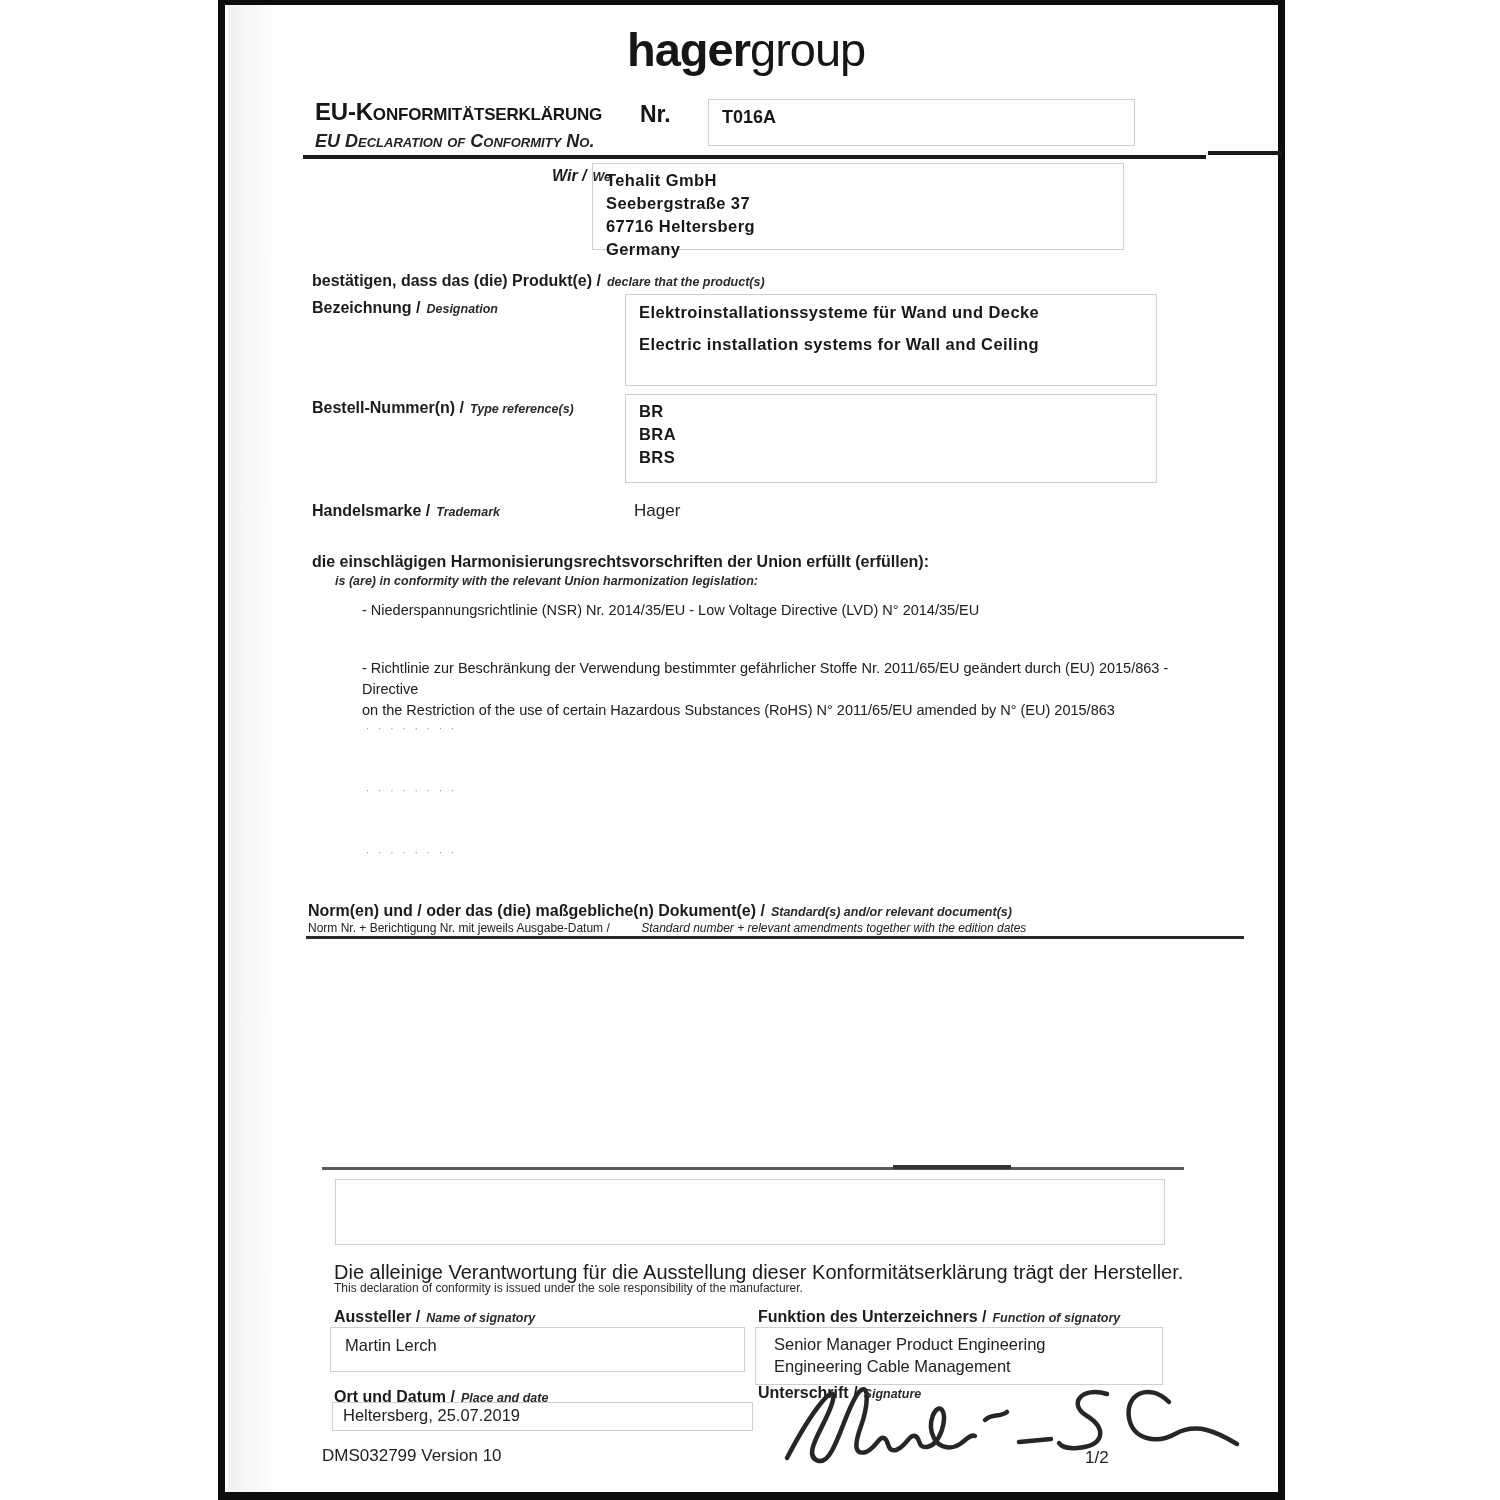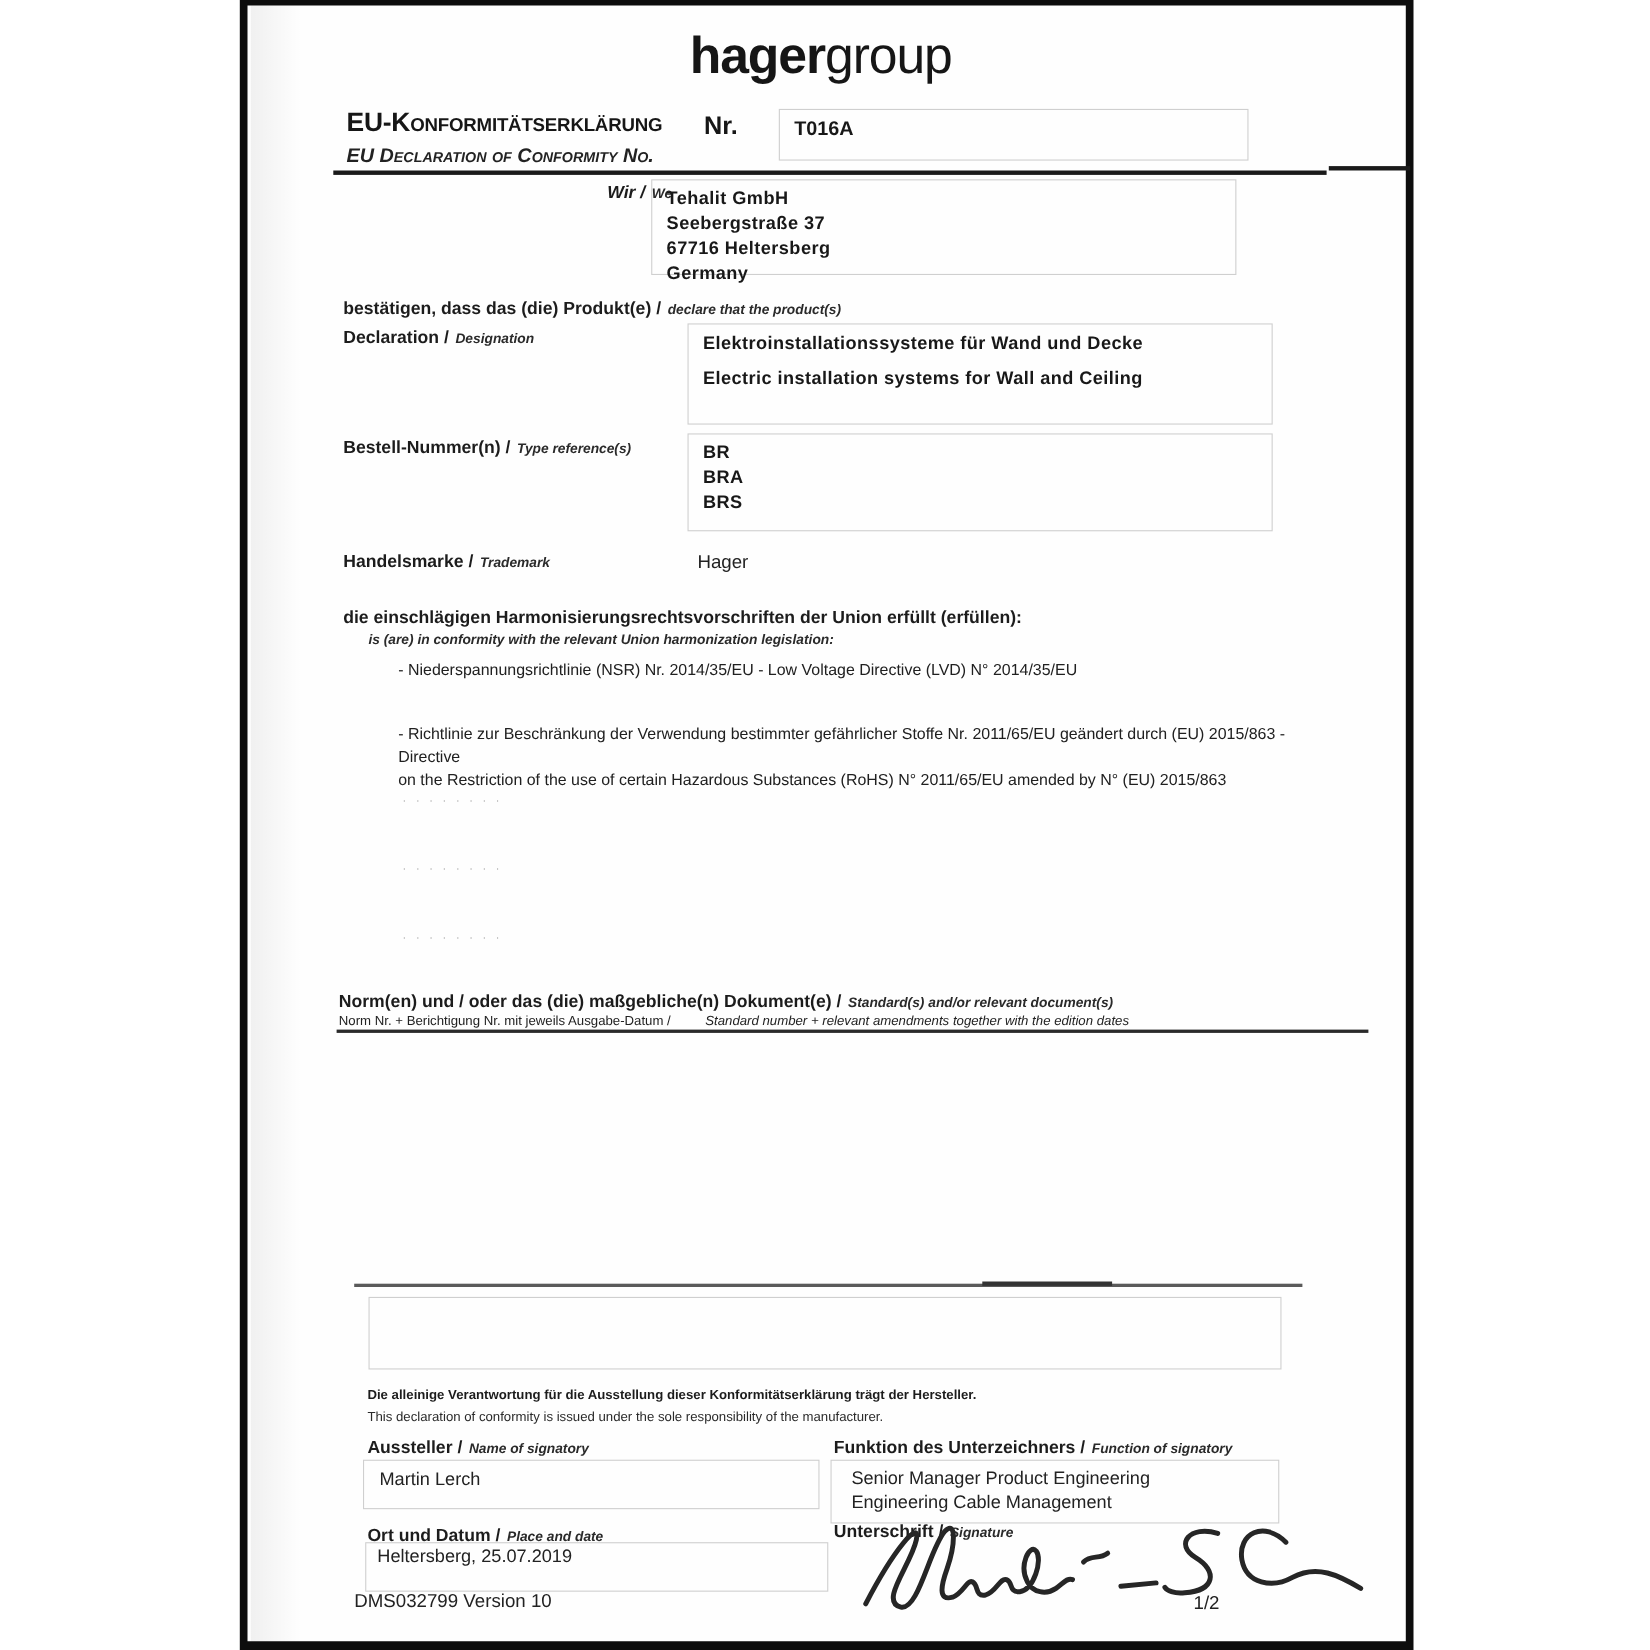--- a/index.html
+++ b/index.html
@@ -65,21 +65,21 @@
       <div>67716 Heltersberg</div>
       <div>Germany</div>
     </div>
   </div>
 
   <div class="abs lbl" style="left:312px;top:272px;">
     <span class="de">bestätigen, dass das (die) Produkt(e) /</span><span class="en">declare that the product(s)</span>
   </div>
 
   <div class="abs lbl" style="left:312px;top:299px;">
-    <span class="de">Declaration /</span><span class="en">Designation</span>
+    <span class="de">Bezeichnung /</span><span class="en">Designation</span>
   </div>
   <div class="box" style="left:625px;top:294px;width:532px;height:92px;">
     <div class="val-b" style="padding:8px 0 0 13px;">Elektroinstallationssysteme für Wand und Decke</div>
     <div class="val-b" style="padding:13px 0 0 13px;">Electric installation systems for Wall and Ceiling</div>
   </div>
 
   <div class="abs lbl" style="left:312px;top:399px;">
     <span class="de">Bestell-Nummer(n) /</span><span class="en">Type reference(s)</span>
   </div>
   <div class="box" style="left:625px;top:394px;width:532px;height:89px;">
@@ -114,21 +114,21 @@
   <div class="abs" style="left:308px;top:921px;font-size:12px;color:#222;">
     <span>Norm Nr. + Berichtigung Nr. mit jeweils Ausgabe-Datum /</span>
     <span style="font-style:italic;margin-left:28px;">Standard number + relevant amendments together with the edition dates</span>
   </div>
   <div class="rule" style="left:306px;top:936px;width:938px;height:3px;background:#2a2a2a;"></div>
 
   <div class="rule" style="left:322px;top:1167px;width:862px;height:3px;background:#5a5a5a;"></div>
   <div class="rule" style="left:893px;top:1165px;width:118px;height:4px;background:#333;"></div>
   <div class="box" style="left:335px;top:1179px;width:830px;height:66px;"></div>
 
-  <div class="abs" style="left:334px;top:1261px;font-weight:700;font-size:12px;">Die alleinige Verantwortung für die Ausstellung dieser Konformitätserklärung trägt der Hersteller.</div>
+  <div class="abs" style="left:334px;top:1261px;font-weight:400;font-size:20px;">Die alleinige Verantwortung für die Ausstellung dieser Konformitätserklärung trägt der Hersteller.</div>
   <div class="abs" style="left:334px;top:1281px;font-size:12px;color:#2a2a2a;">This declaration of conformity is issued under the sole responsibility of the manufacturer.</div>
 
   <div class="abs lbl" style="left:334px;top:1308px;">
     <span class="de">Aussteller /</span><span class="en">Name of signatory</span>
   </div>
   <div class="box" style="left:330px;top:1327px;width:415px;height:45px;">
     <div class="val-r" style="padding:8px 0 0 14px;font-size:16.5px;">Martin Lerch</div>
   </div>
 
   <div class="abs lbl" style="left:758px;top:1308px;">
@@ -137,21 +137,21 @@
   <div class="box" style="left:755px;top:1327px;width:408px;height:58px;">
     <div style="padding:5px 0 0 18px;font-size:16.5px;line-height:22px;color:#222;">
       <div>Senior Manager Product Engineering</div>
       <div>Engineering Cable Management</div>
     </div>
   </div>
 
   <div class="abs lbl" style="left:334px;top:1388px;">
     <span class="de">Ort und Datum /</span><span class="en">Place and date</span>
   </div>
-  <div class="box" style="left:332px;top:1402px;width:421px;height:45px;">
+  <div class="box" style="left:332px;top:1402px;width:421px;height:29px;">
     <div style="padding:3px 0 0 10px;font-size:16.5px;color:#222;">Heltersberg, 25.07.2019</div>
   </div>
 
   <div class="abs lbl" style="left:758px;top:1384px;">
     <span class="de">Unterschrift /</span><span class="en">Signature</span>
   </div>
   <svg class="abs" style="left:775px;top:1376px;" width="480" height="100" viewBox="0 0 480 100">
     <g fill="none" stroke="#262626" stroke-width="4.5" stroke-linecap="round" stroke-linejoin="round">
       <path d="M 12 82 C 38 32, 62 4, 58 24 C 53 47, 24 80, 44 85 C 60 88, 70 32, 84 16 C 95 5, 93 30, 86 50 C 81 64, 77 80, 91 76 C 101 72, 104 60, 109 62 C 115 65, 111 76, 121 74 C 131 71, 134 58, 140 60 C 146 62, 142 72, 152 71 C 165 69, 173 42, 167 34 C 161 27, 151 47, 159 62 C 164 72, 176 74, 185 68 C 191 64, 195 58, 200 60"></path>
       <path d="M 210 44 C 217 37, 224 42, 232 36"></path>

